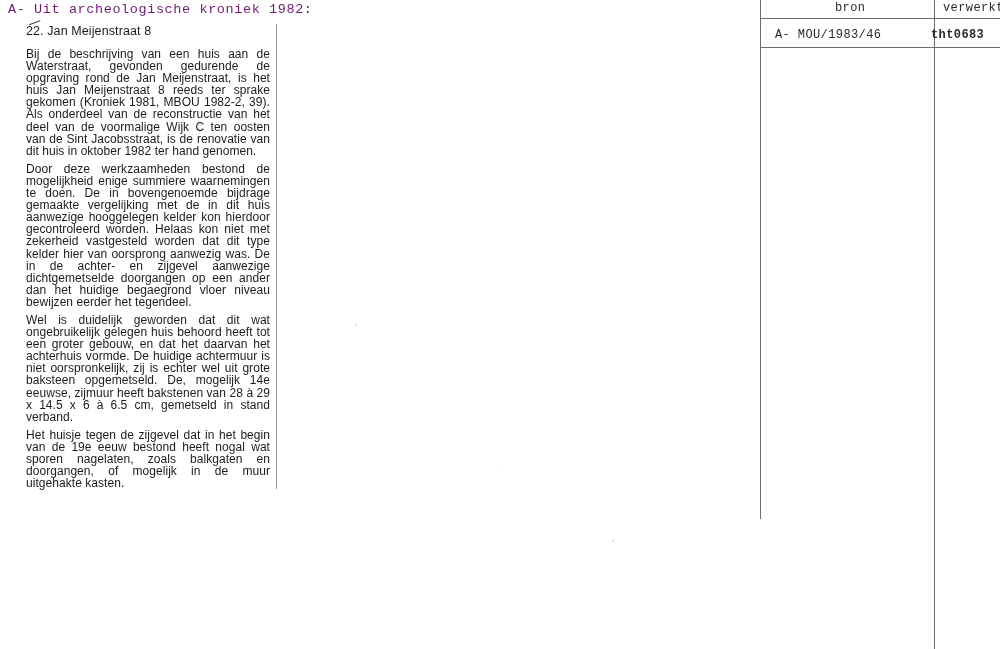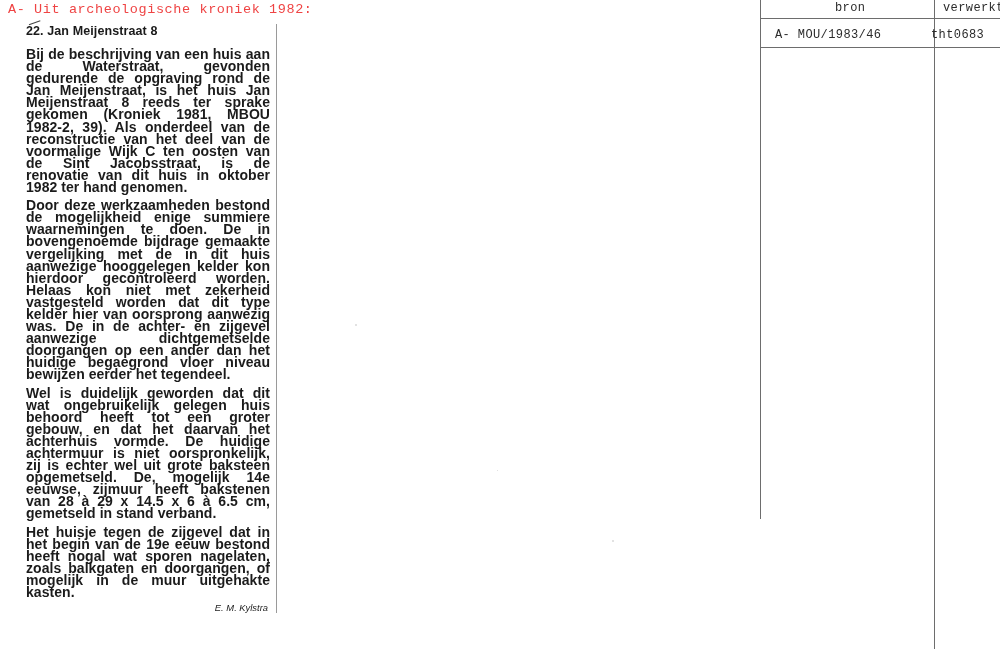--- a/index.html
+++ b/index.html
@@ -17,65 +17,64 @@
   }
 
   
   .typed-header {
     position: absolute;
     top: 2px;
     left: 8px;
     font-family: "Liberation Mono", monospace;
     font-size: 13.5px;
     letter-spacing: 0.6px;
-    color: #ef4444;
+    color: #701a75;
     white-space: nowrap;
   }
 
   
   .article {
     position: absolute;
     top: 24px;
     left: 26px;
     width: 244px;
     border-right: 1px solid #9a9a9a;
     padding-right: 6px;
     box-sizing: content-box;
   }
   .article-title {
     font-size: 12.5px;
-    font-weight: bold;
+    font-weight: normal;
     color: #1a1a1a;
     margin: 0 0 10px 0;
     letter-spacing: 0.1px;
   }
   .article-title .num {
     position: relative;
   }
   .article-title .num::after {
     content: "";
     position: absolute;
     left: 4px;
     top: -2px;
     width: 12px;
     height: 8px;
     border-top: 1px solid #444;
     transform: rotate(-20deg);
   }
   .para {
-    font-size: 14px;
+    font-size: 12px;
     line-height: 12.1px;
     text-align: justify;
     margin: 0 0 6px 0;
     color: #1b1b1b;
     letter-spacing: 0.05px;
-    font-weight: bold;
   }
   .para:last-of-type {
-    margin-bottom: 16px;
+    margin-bottom: 0;
   }
   .signature {
     font-size: 9.4px;
     font-style: italic;
     text-align: right;
     margin-top: -12px;
     padding-right: 2px;
     color: #1b1b1b;
   }
 
@@ -132,20 +131,21 @@
     letter-spacing: 0.4px;
     white-space: nowrap;
   }
   .ledger-cell-code {
     top: 28px;
     left: 14px;
   }
   .ledger-cell-verwerkt {
     top: 28px;
     left: 170px;
+    font-weight: bold;
   }
 
   
   .speck {
     position: absolute;
     background: #d8d8d8;
     border-radius: 50%;
   }
 </style>
 </head>
@@ -159,21 +159,20 @@
     <span class="num">22.</span>
     <span>Jan Meijenstraat 8</span>
   </div>
 
   <p class="para">Bij de beschrijving van een huis aan de Waterstraat, gevonden gedurende de opgraving rond de Jan Meijenstraat, is het huis Jan Meijenstraat 8 reeds ter sprake gekomen (Kroniek 1981, MBOU 1982-2, 39). Als onderdeel van de reconstructie van het deel van de voormalige Wijk C ten oosten van de Sint Jacobsstraat, is de renovatie van dit huis in oktober 1982 ter hand genomen.</p>
   <p class="para">Door deze werkzaamheden bestond de mogelijkheid enige summiere waarnemingen te doen. De in bovengenoemde bijdrage gemaakte vergelijking met de in dit huis aanwezige hooggelegen kelder kon hierdoor gecontroleerd worden. Helaas kon niet met zekerheid vastgesteld worden dat dit type kelder hier van oorsprong aanwezig was. De in de achter- en zijgevel aanwezige dichtgemetselde doorgangen op een ander dan het huidige begaegrond vloer niveau bewijzen eerder het tegendeel.</p>
   <p class="para">Wel is duidelijk geworden dat dit wat ongebruikelijk gelegen huis behoord heeft tot een groter gebouw, en dat het daarvan het achterhuis vormde. De huidige achtermuur is niet oorspronkelijk, zij is echter wel uit grote baksteen opgemetseld. De, mogelijk 14e eeuwse, zijmuur heeft bakstenen van 28 à 29 x 14.5 x 6 à 6.5 cm, gemetseld in stand verband.</p>
   <p class="para">
     <span>Het huisje tegen de zijgevel dat in het begin van de 19e eeuw bestond heeft nogal wat sporen nagelaten, zoals balkgaten en doorgangen, of mogelijk in de muur uitgehakte kasten.</span>
   </p>
-  <div class="signature">E. M. Kylstra</div>
 </div>
 
 <div class="ledger">
   <div class="ledger-header-rule"></div>
   <div class="ledger-row-rule"></div>
   <div class="ledger-col-divider"></div>
 
   <div class="ledger-head-cell ledger-head-bron">bron</div>
   <div class="ledger-head-cell ledger-head-verwerkt">verwerkt</div>
 

